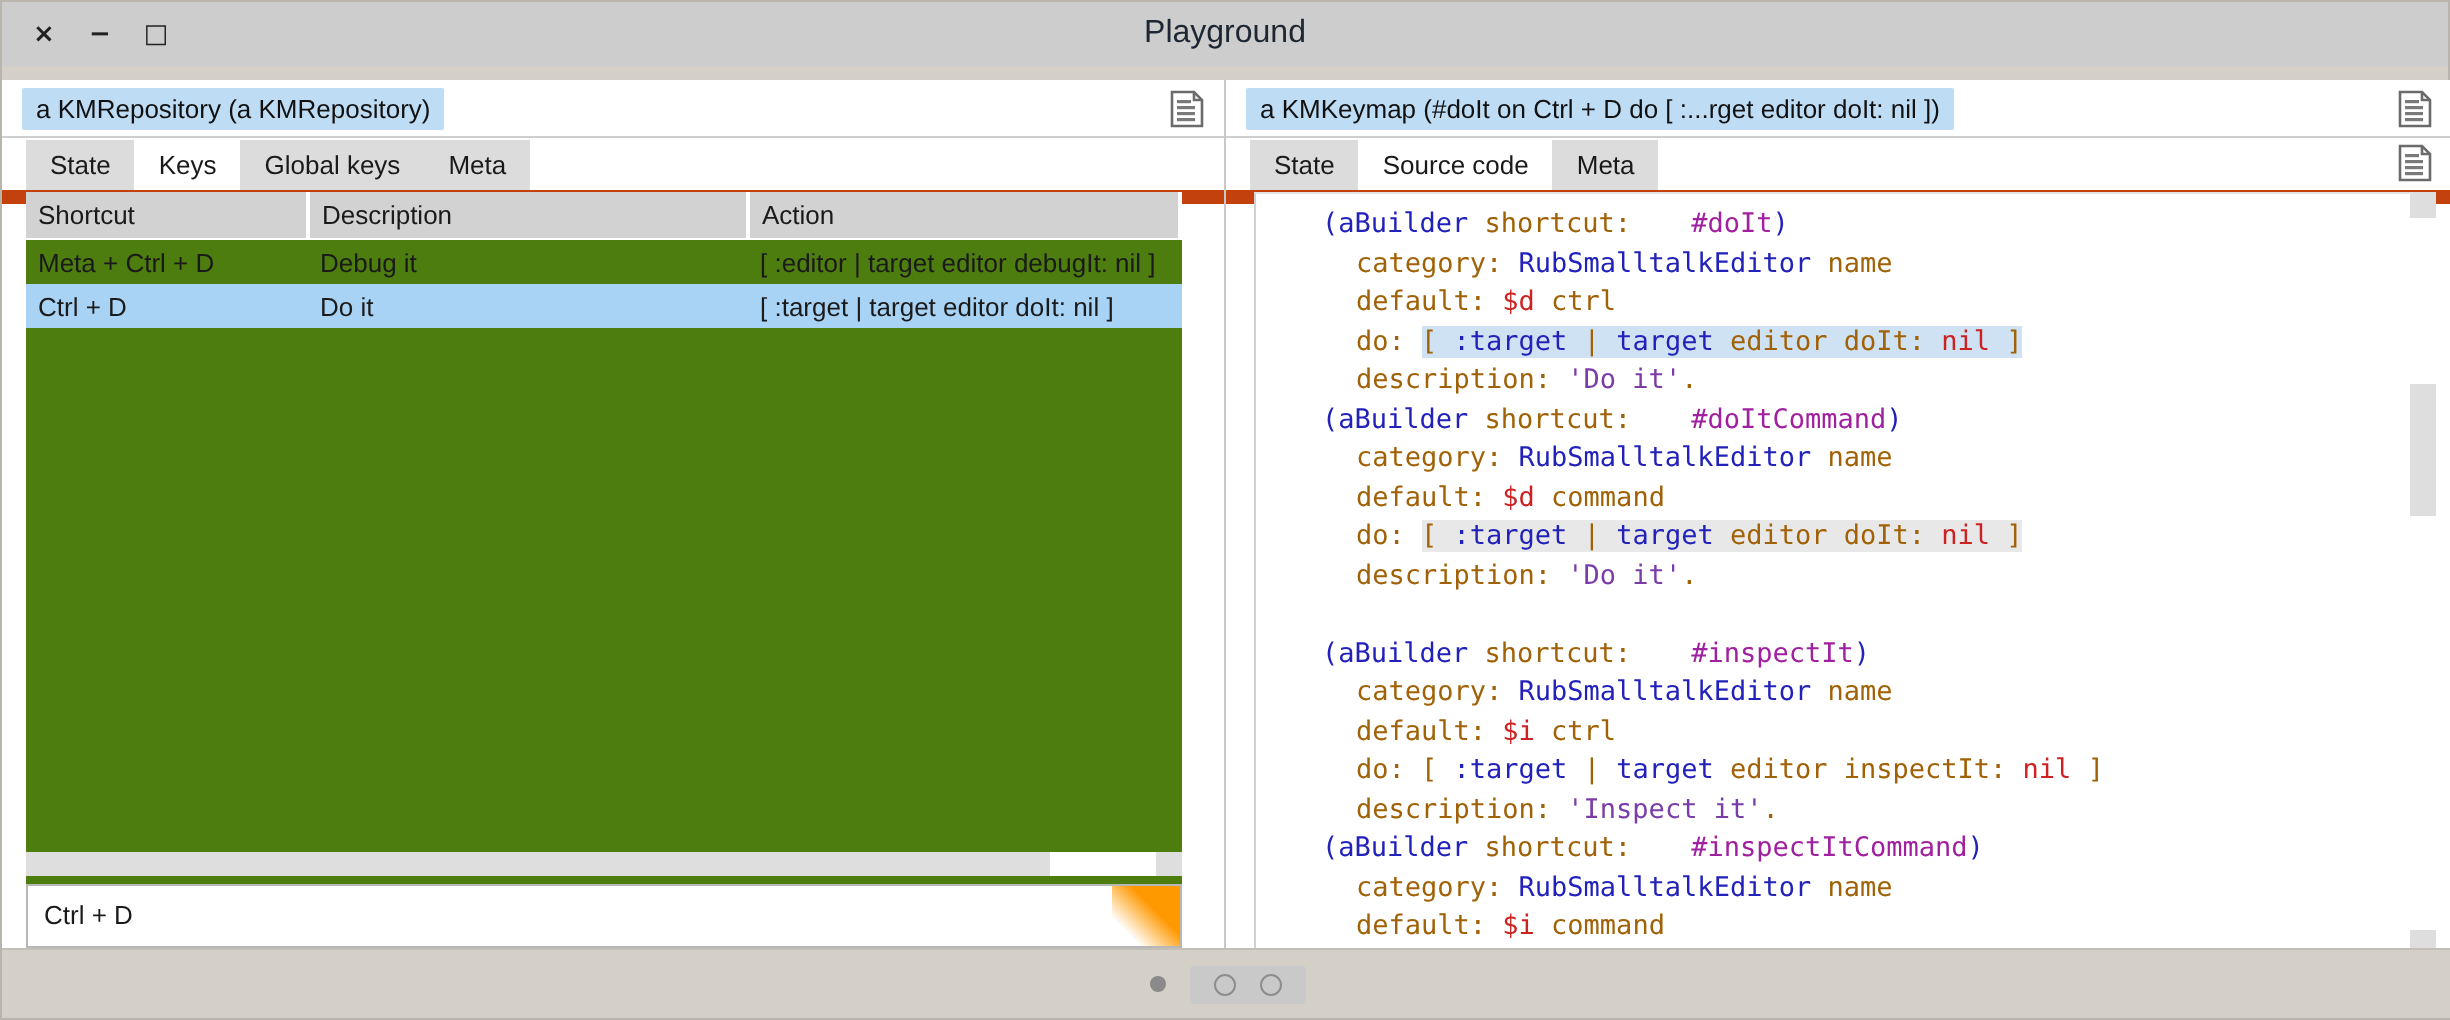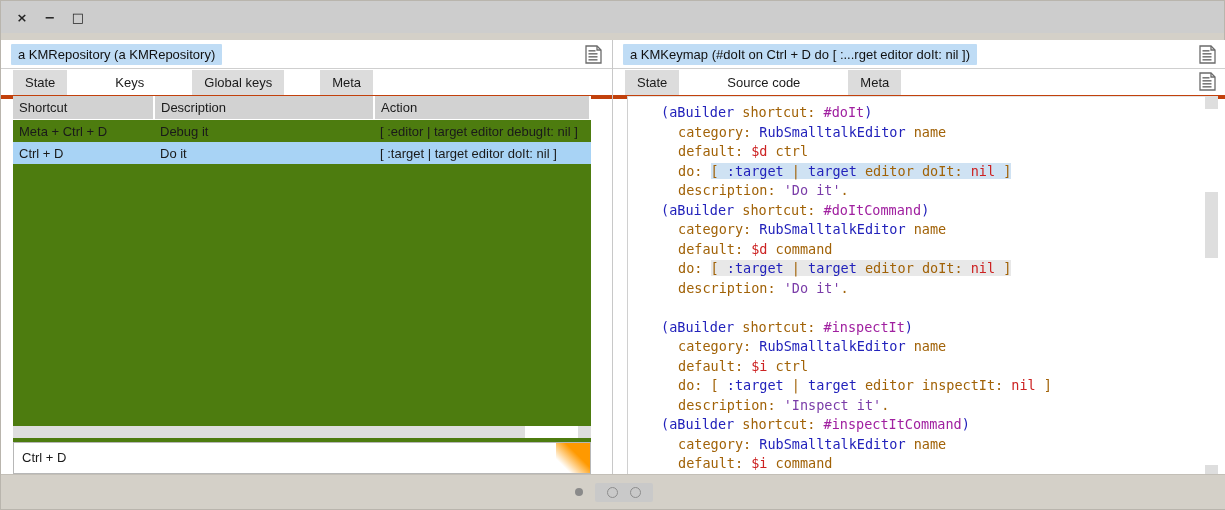--- a/index.html
+++ b/index.html
@@ -107,25 +107,24 @@
     width: 17px;
     height: 19px;
     cursor: pointer;
   }
 
   
   .tabstrip {
     position: relative;
     height: 26px;
     background: #ffffff;
-    border-bottom: 4px solid #c2410c;
+    border-bottom: 7px solid #c2410c;
     padding-left: 12px;
     display: flex;
     align-items: flex-end;
-    gap: 36px;
   }
   .tab {
     height: 25px;
     line-height: 25px;
     padding: 0 12px;
     font-size: 13px;
     color: #1a1a1a;
     background: #dcdcdc;
     cursor: pointer;
     user-select: none;
@@ -240,21 +239,21 @@
     font-size: 13.5px;
     line-height: 19.5px;
     white-space: pre;
     color: #111111;
     overflow: hidden;
   }
   .cl { display: block; padding-left: 16px; }
   .hl-blue { background: #cfe2f3; }
   .hl-gray { background: #e8e8e8; }
   .t-paren { color: #2222bb; }
-  .t-sym   { color: #a020a0; }
+  .t-sym   { color: #a020a0; margin-left: 22px; }
   .t-cls   { color: #2222bb; }
   .t-char  { color: #cc2222; }
   .t-str   { color: #7a3ca8; }
   .t-nil   { color: #cc2222; }
   .t-plain { color: #a16207; }
   .t-blockvar { color: #2222bb; text-align: center; }
 
   #vscroll {
     position: absolute;
     top: 56px;
@@ -319,20 +318,21 @@
 <body>
 
 <div id="window">
 
   <div id="titlebar">
     <div id="win-controls">
       <div class="win-btn">×</div>
       <div class="win-btn">−</div>
       <div class="win-btn">□</div>
     </div>
+    <div id="win-title">Playground</div>
   </div>
 
   <div id="panes">
 
     <div class="pane" id="pane-left">
 
       <div class="pane-header">
         <div class="obj-title">a KMRepository (a KMRepository)</div>
         <svg class="doc-icon" viewBox="0 0 17 19">
           <path d="M1 1 H12 L16 5 V18 H1 Z" fill="#ffffff" stroke="#6b6b6b" stroke-width="1.3"></path>

